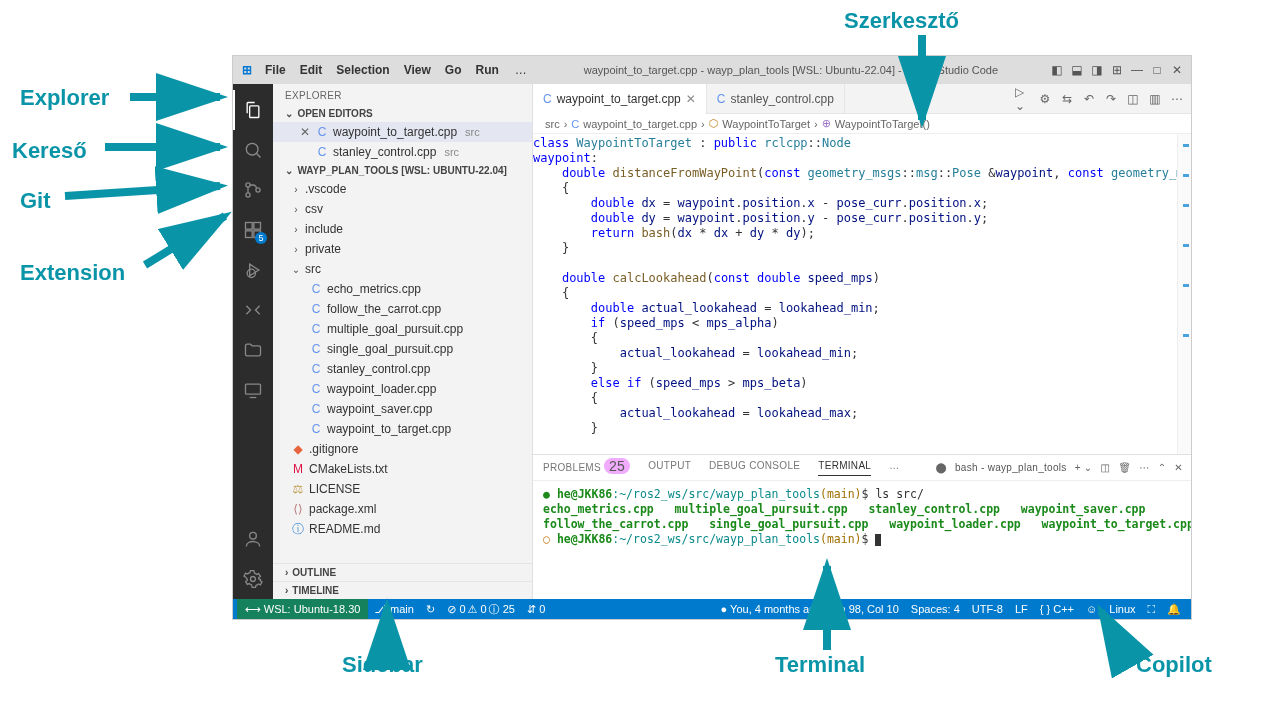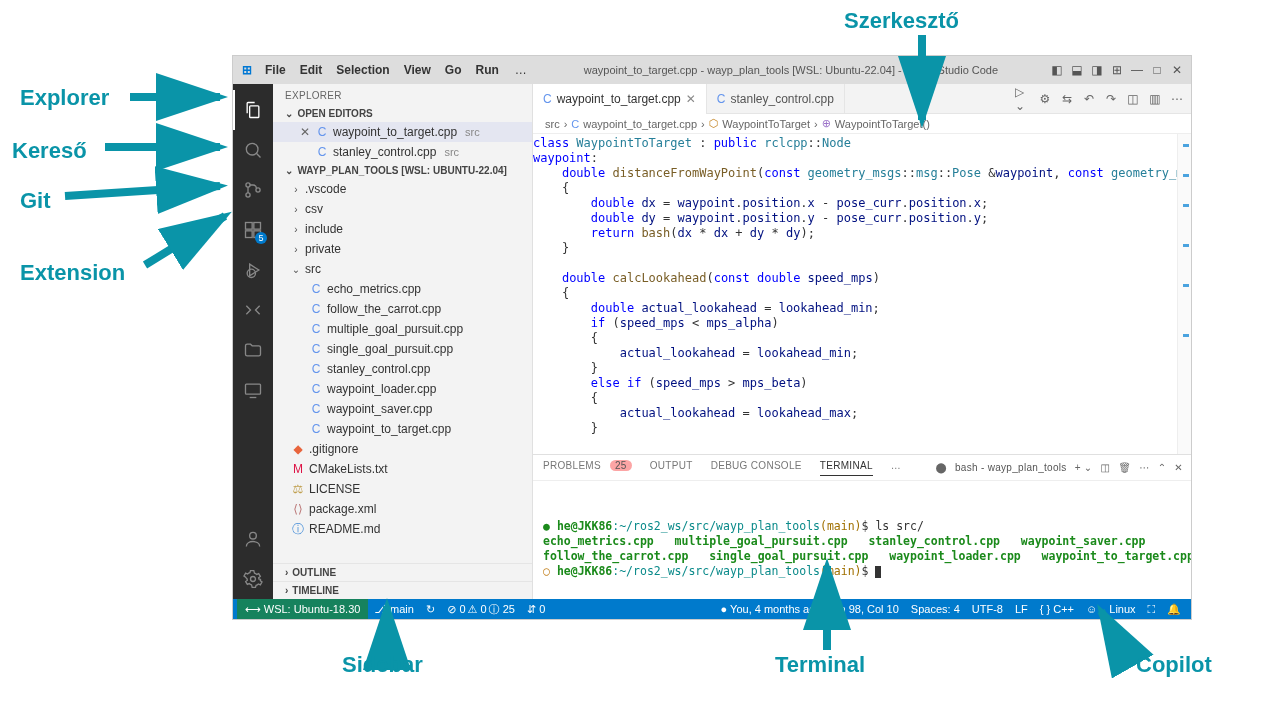--- a/index.html
+++ b/index.html
@@ -78,24 +78,24 @@
   .fn { color: #795e26; }
   .var { color: #001080; }
   .minimap { width: 14px; background: #fafafa; border-left: 1px solid #eee; position: relative; }
   .minimap .mark { position: absolute; right: 2px; width: 6px; height: 3px; background: #4aa3df; }
 
   
   .panel { height: 145px; border-top: 1px solid #e0e0e0; display: flex; flex-direction: column; background: #fff; }
   .panel-tabs { height: 26px; display: flex; align-items: center; padding: 0 10px; gap: 18px; font-size: 10px; color: #777; border-bottom: 1px solid #eee; position: relative; letter-spacing: 0.3px; }
   .panel-tabs .pt { padding-bottom: 4px; }
   .panel-tabs .pt.active { color: #333; border-bottom: 1px solid #333; }
-  .panel-tabs .pt .badge { background: #fca5a5; border-radius: 8px; padding: 0 5px; font-size: 10px; color: #555; margin-left: 9px; }
+  .panel-tabs .pt .badge { background: #f0abfc; border-radius: 8px; padding: 0 5px; font-size: 14px; color: #555; margin-left: 3px; }
   .panel-right { position: absolute; right: 8px; display: flex; align-items: center; gap: 8px; color: #666; }
   .panel-right .termlabel { font-size: 10px; color: #555; }
-  .terminal { flex: 1; font-family: Consolas, monospace; font-size: 11.5px; padding: 6px 10px; line-height: 15px; color: #333; margin-top: 32px; }
+  .terminal { flex: 1; font-family: Consolas, monospace; font-size: 11.5px; padding: 6px 10px; line-height: 15px; color: #333; }
   .term-green { color: #1b8a1b; font-weight: 600; }
   .term-cyan { color: #0a8a8a; }
   .term-yel { color: #a07000; }
   .term-file { color: #1b8a1b; font-weight: 600; }
   .cursor { display: inline-block; width: 6px; height: 12px; background: #333; vertical-align: middle; }
   .bullet { color: #1b8a1b; }
   .bullet2 { color: #c78a2e; }
 
   
   .statusbar { height: 20px; background: #007acc; color: #fff; display: flex; align-items: center; font-size: 11px; padding: 0 4px; }

